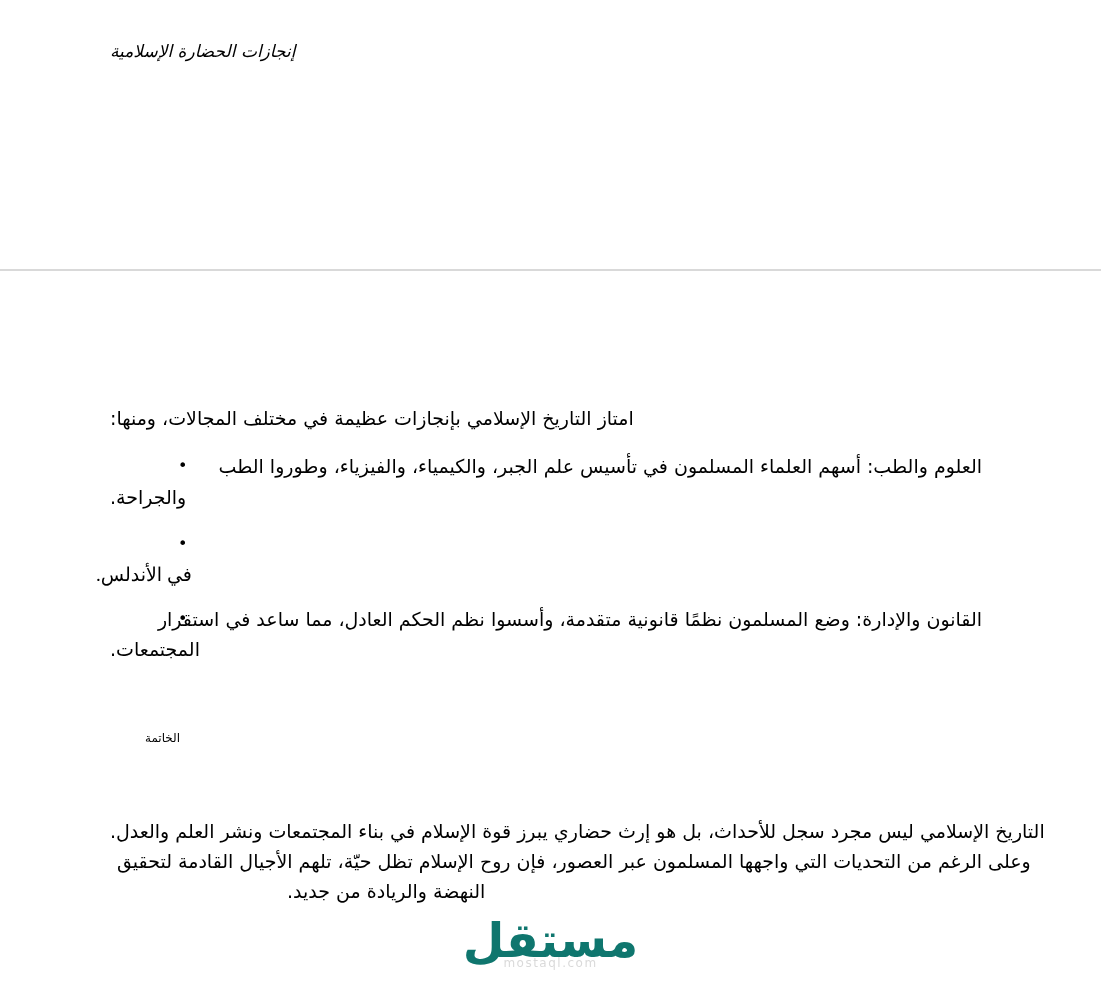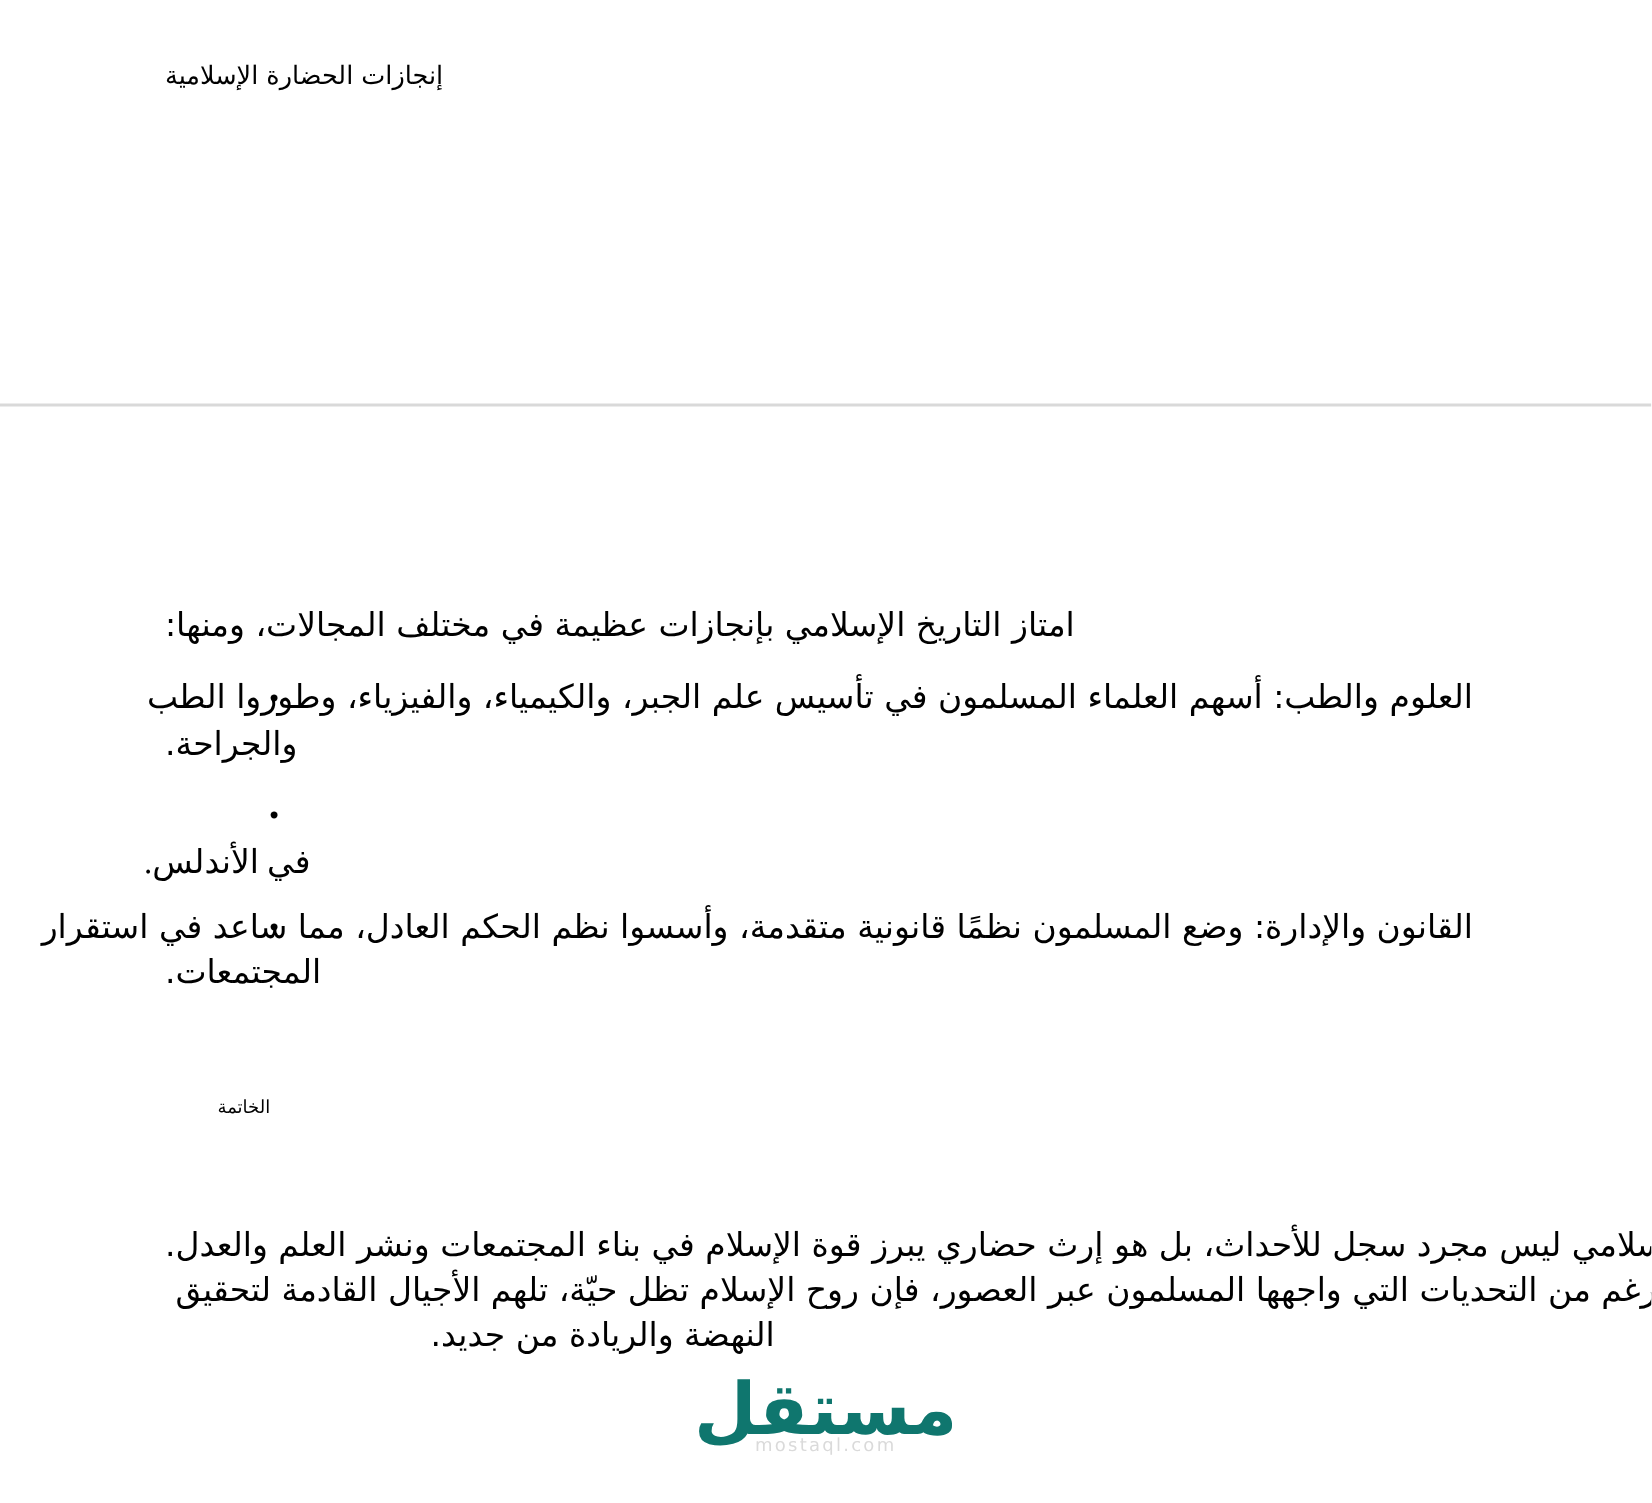--- a/index.html
+++ b/index.html
@@ -14,26 +14,27 @@
     background: #ffffff;
     font-family: "DejaVu Sans", "Liberation Serif", sans-serif;
     color: #000000;
     overflow: hidden;
   }
   .line {
     position: absolute;
     white-space: nowrap;
     direction: rtl;
     unicode-bidi: isolate;
-    font-size: 22px;
+    font-size: 19px;
     line-height: 22px;
     color: #000000;
   }
   .title {
     font-size: 17px;
+    font-style: italic;
   }
   .heading {
     font-size: 12px;
   }
   .bullet-marker {
     position: absolute;
     font-size: 16px;
     line-height: 22px;
     color: #000000;
   }

